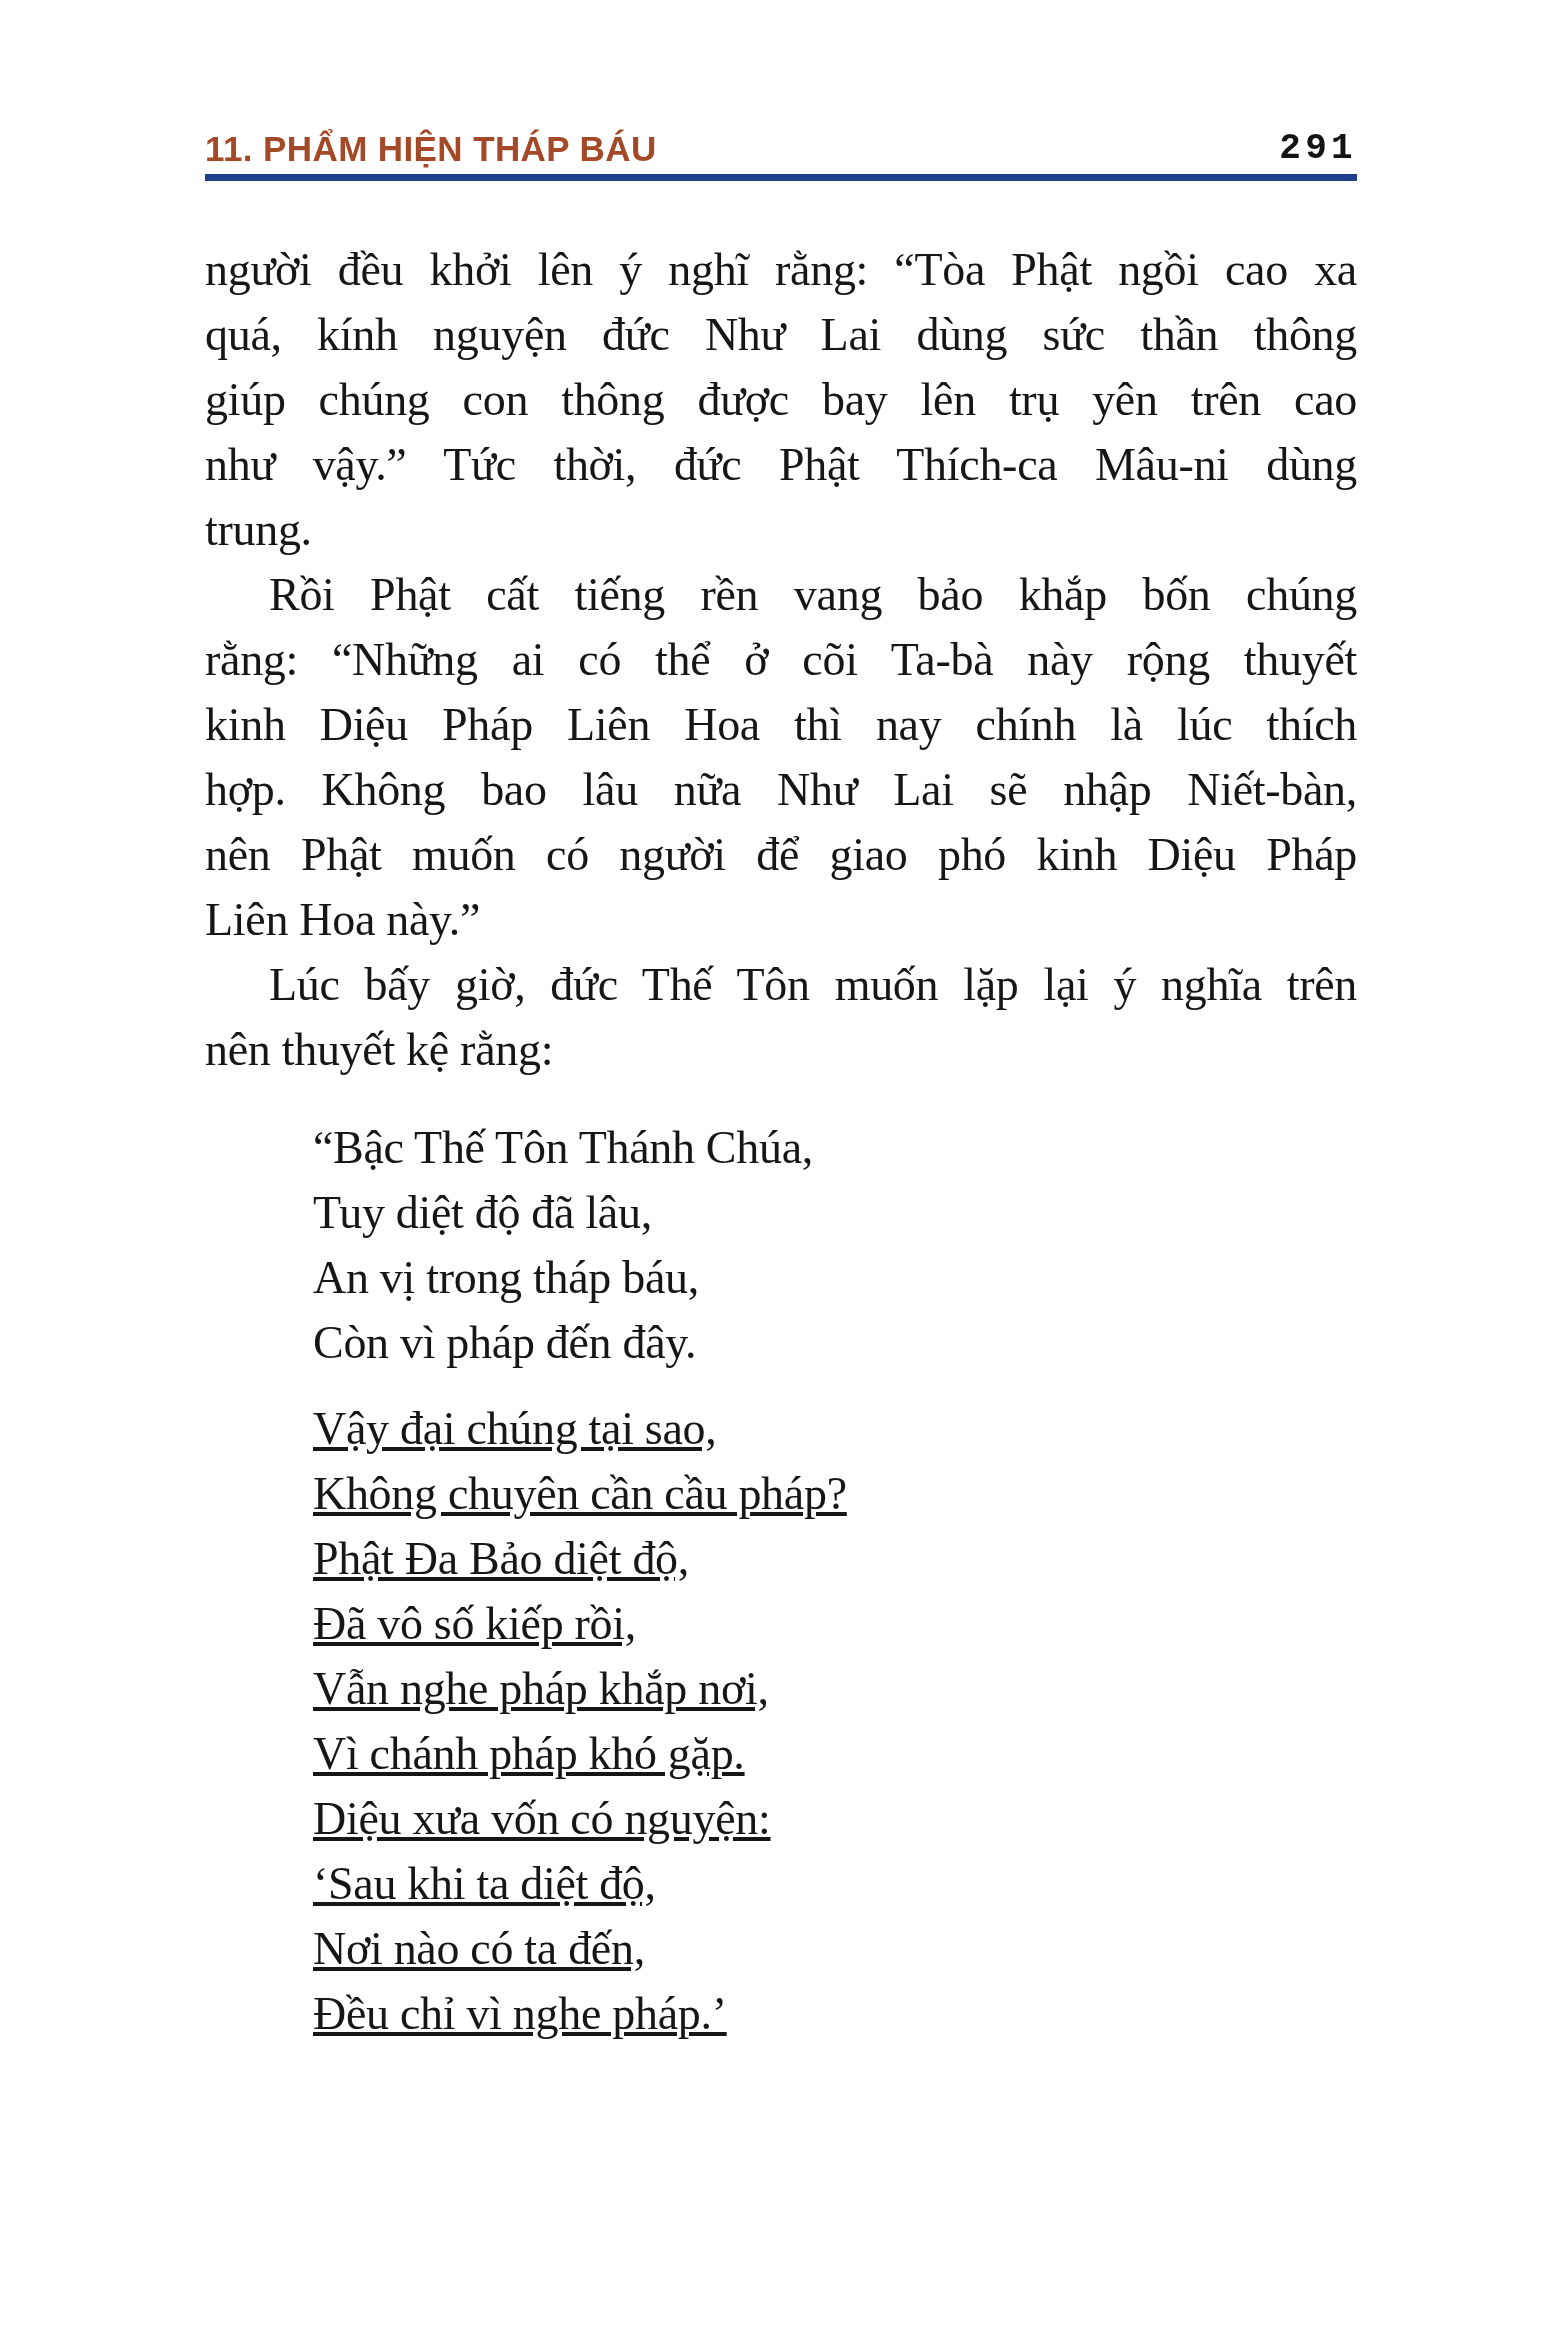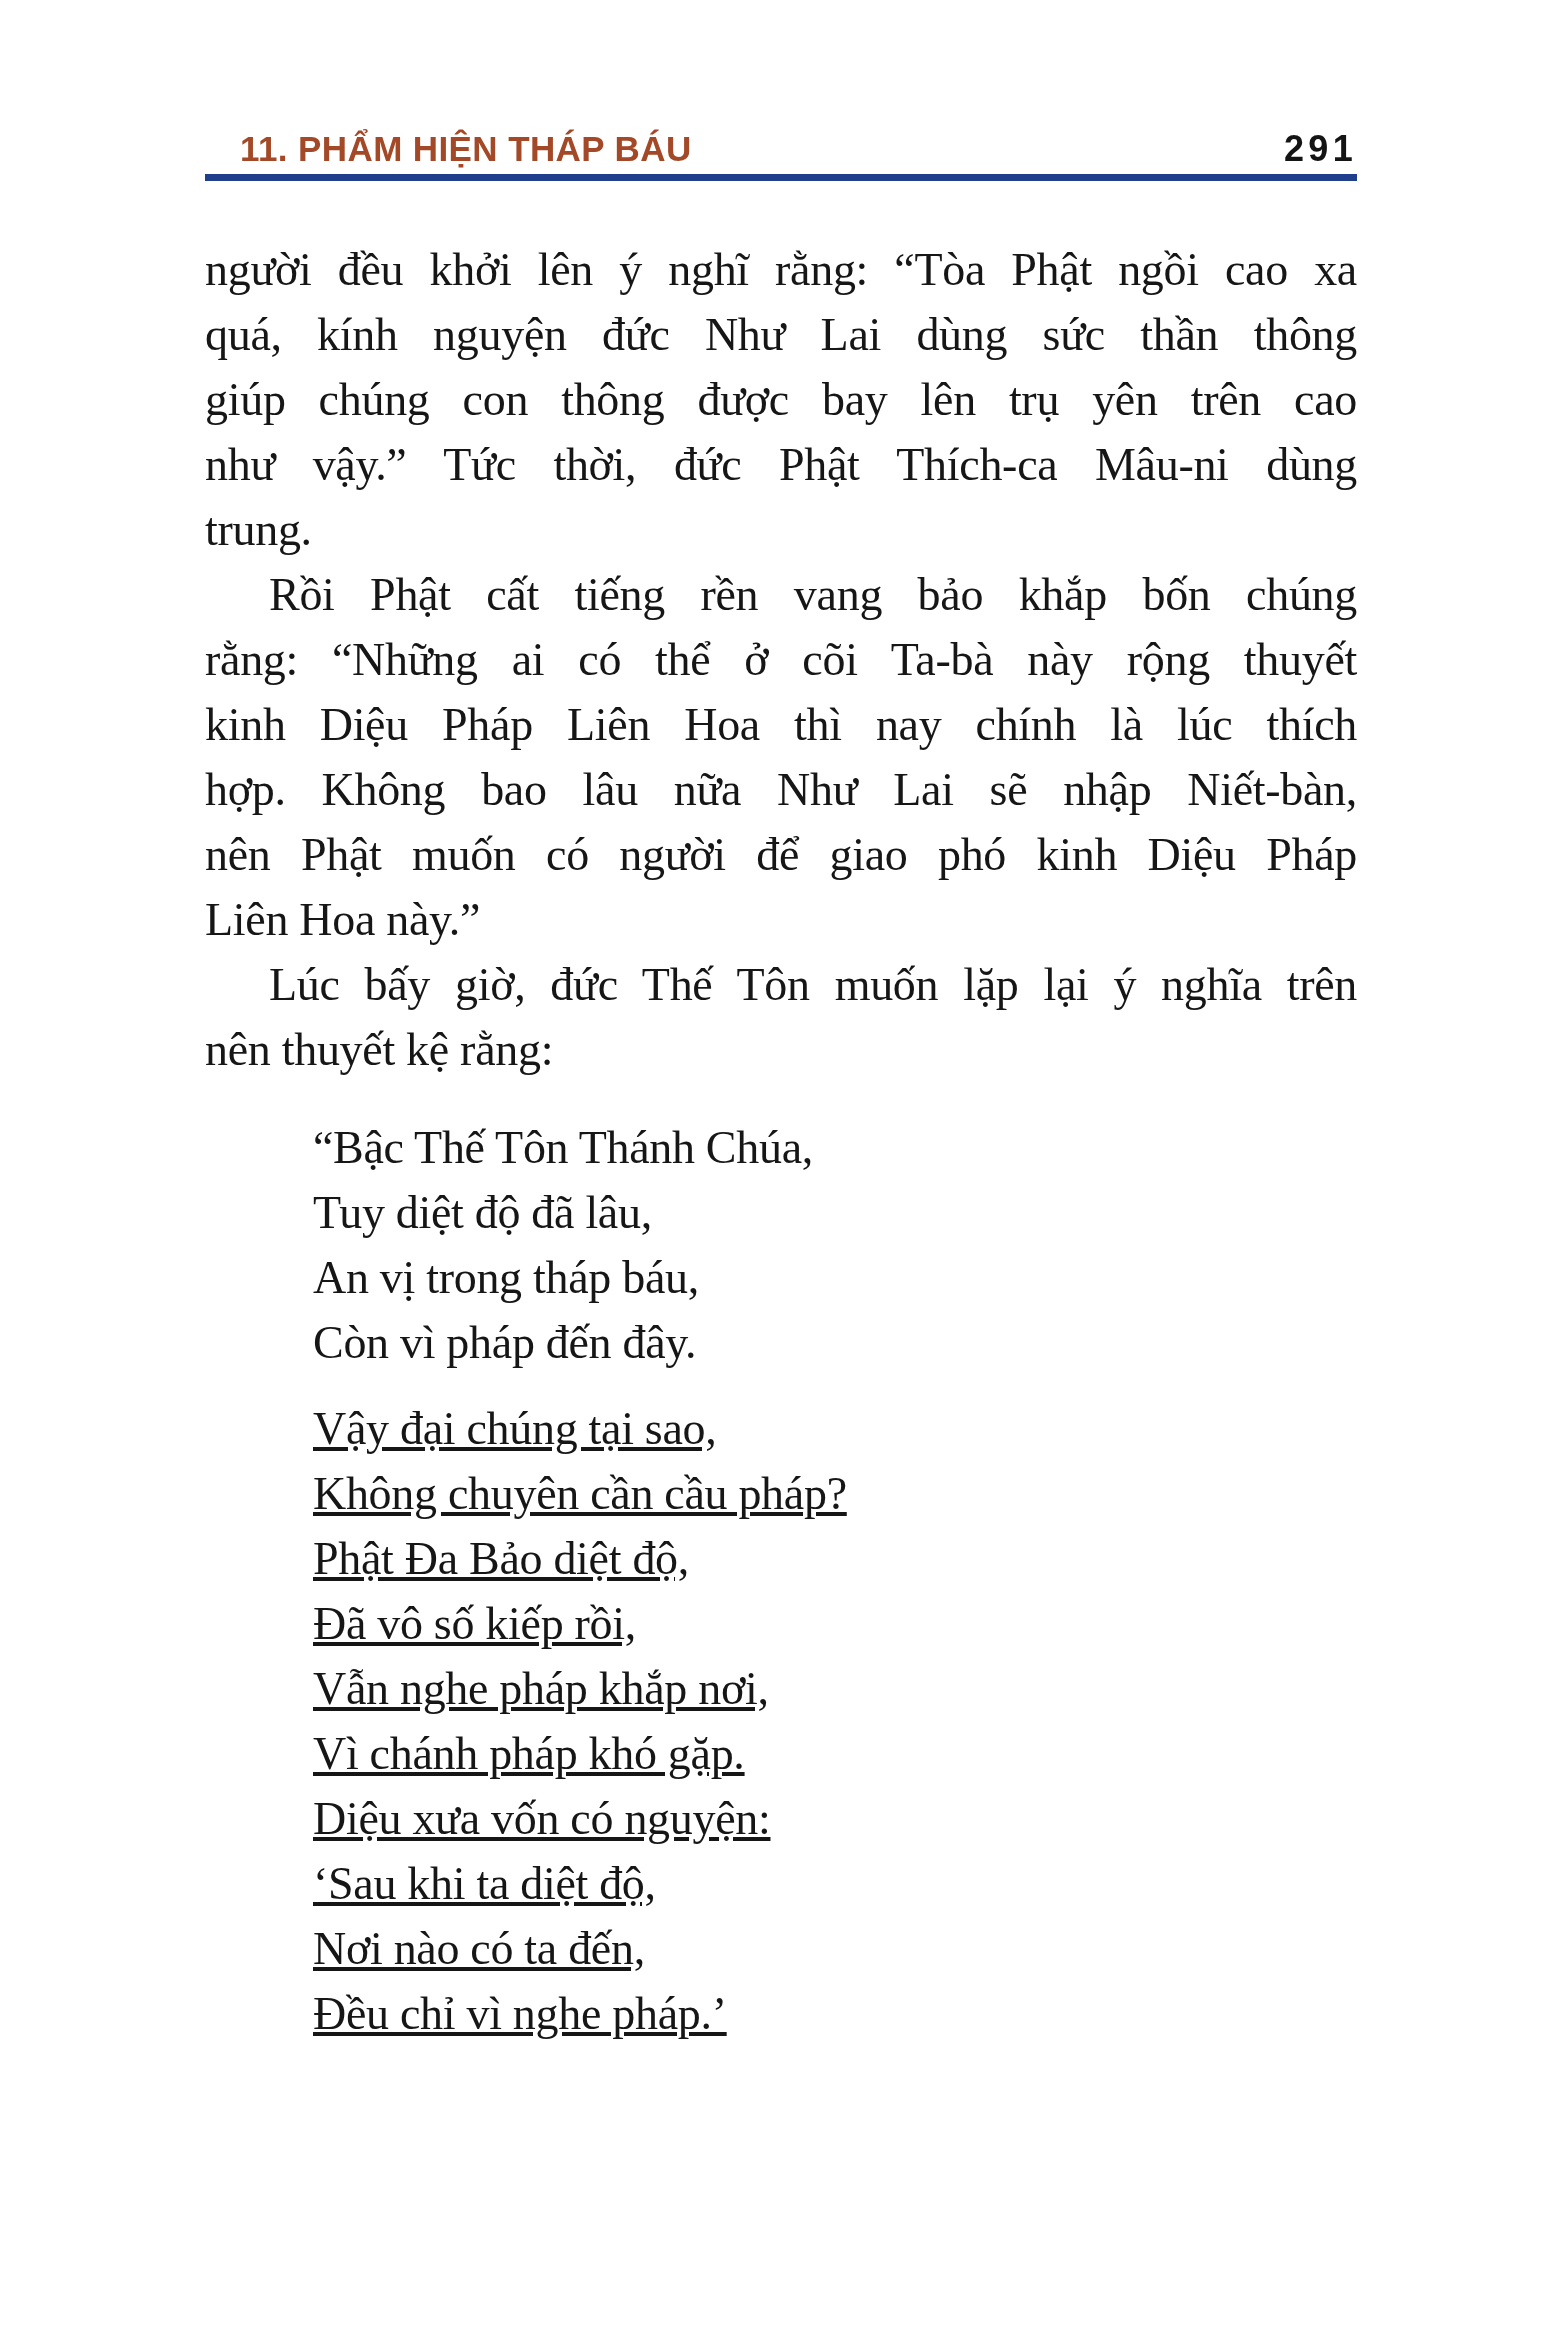--- a/index.html
+++ b/index.html
@@ -17,31 +17,30 @@
     overflow: hidden;
     font-family: "Liberation Serif", "DejaVu Serif", serif;
     color: #161616;
   }
   
   .header {
     display: flex;
     justify-content: space-between;
     align-items: center;
     line-height: 38px;
-    margin-left: 35px;
   }
   .chapter-title {
     font-family: "Liberation Sans", "DejaVu Sans", sans-serif;
     font-weight: bold;
     font-size: 35px;
     letter-spacing: 0.4px;
     color: #A34927;
   }
   .page-number {
-    font-family: Liberation Sans, sans-serif;
+    font-family: Liberation Mono, monospace;
     font-weight: bold;
     font-size: 36px;
     letter-spacing: 4.3px;
     color: #141414;
   }
   .rule {
     margin-top: 6px;
     height: 7px;
     width: 100%;
     background: #1F3E8C;

